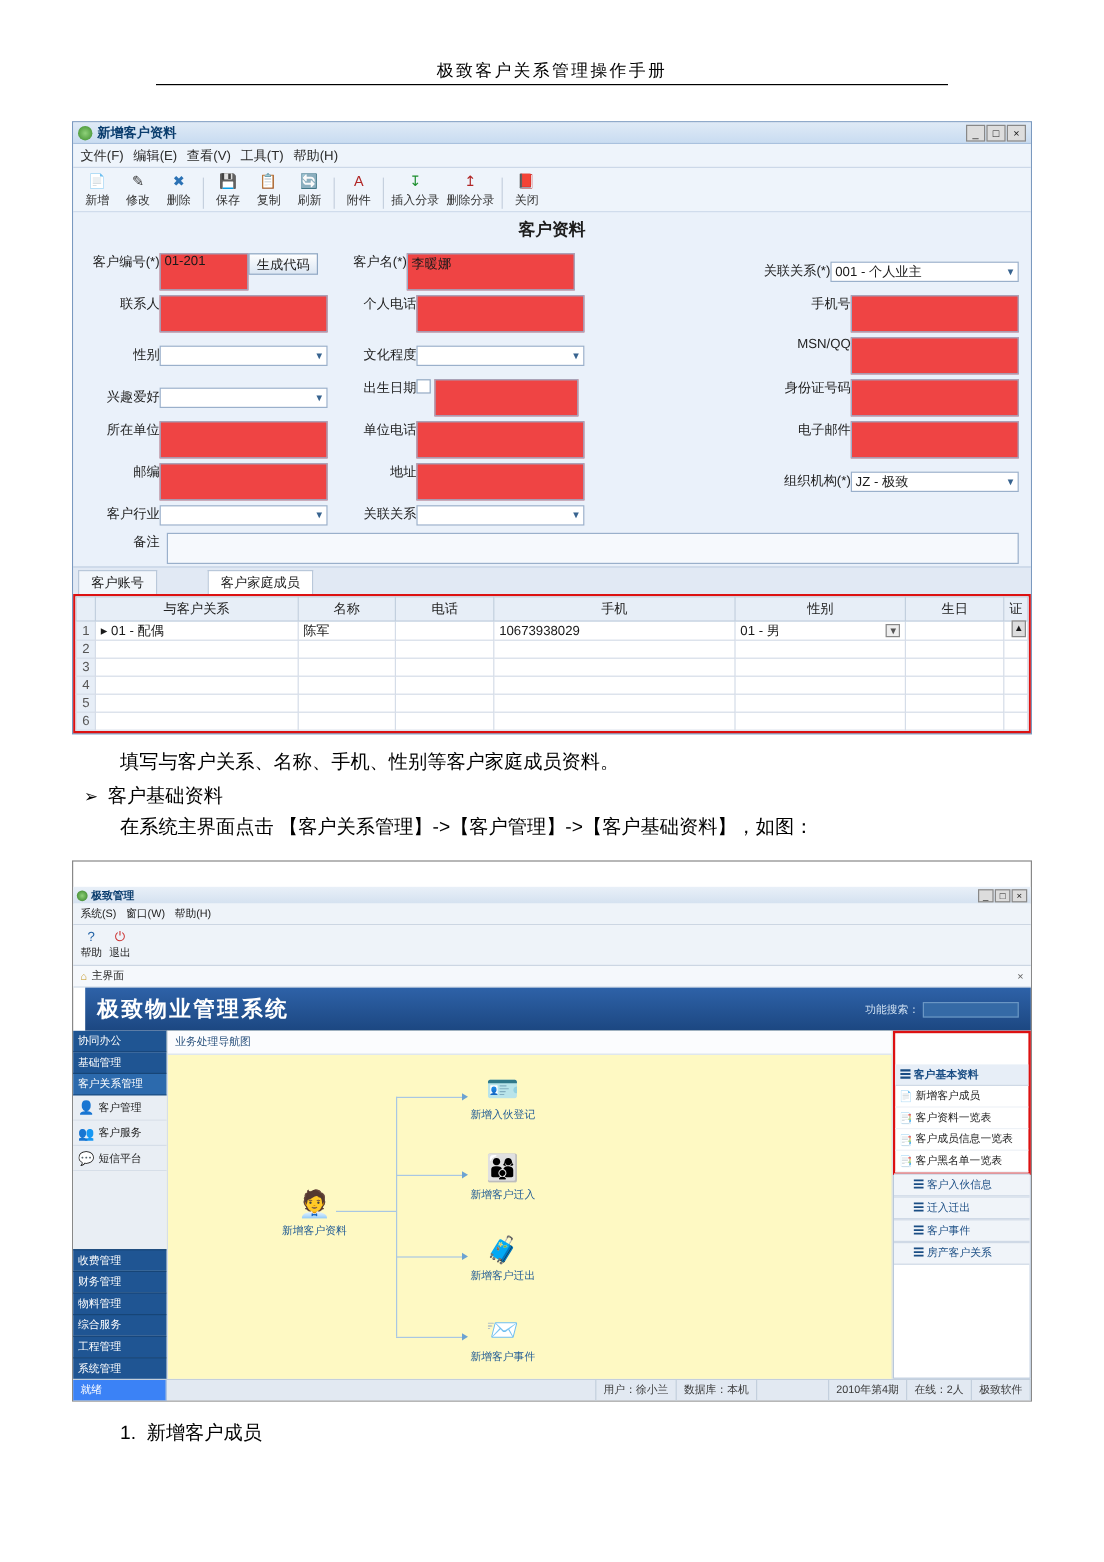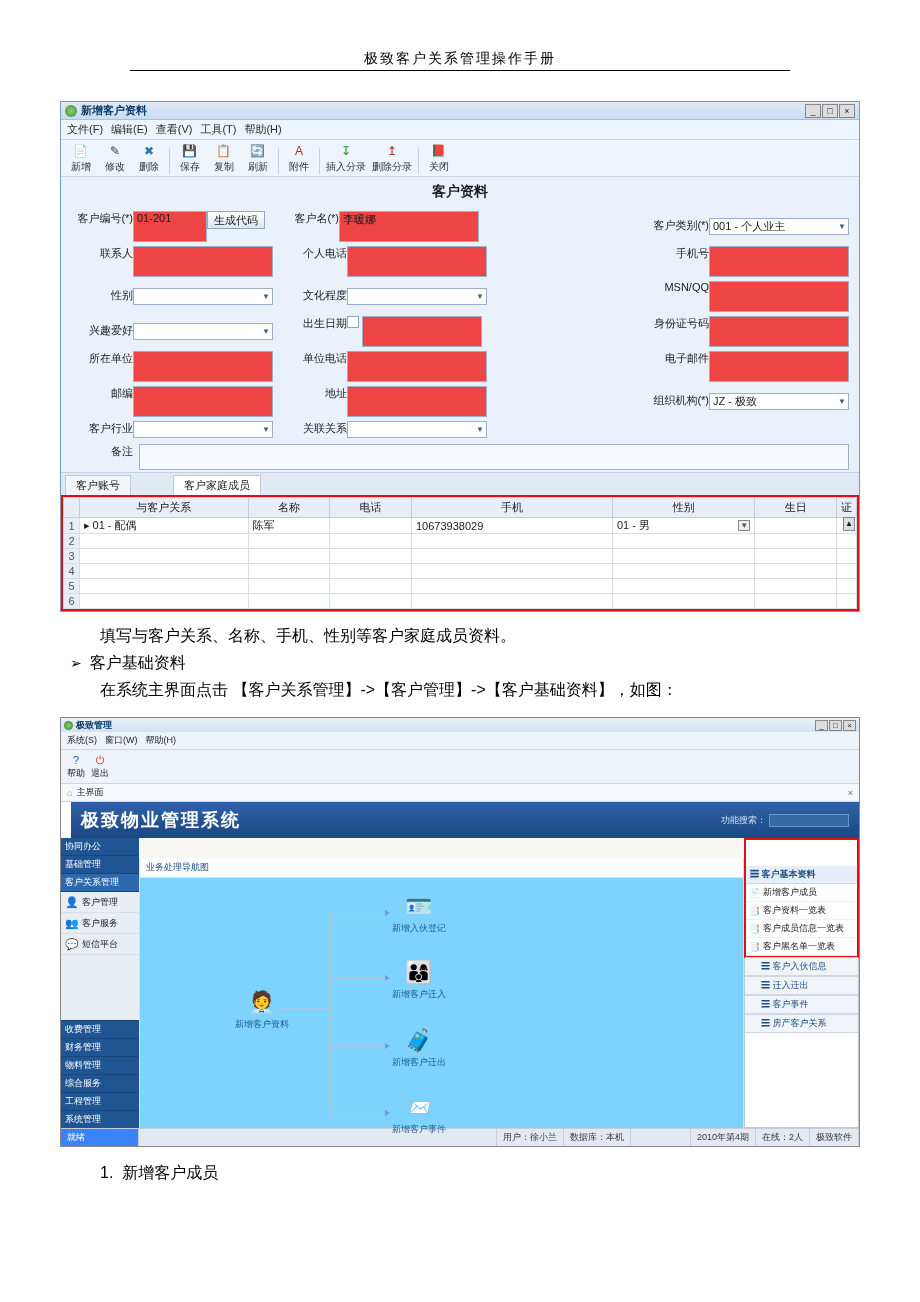--- a/index.html
+++ b/index.html
@@ -46,21 +46,21 @@
   .grid .gsel .arr { font-size: 8px; color: #555; border: 1px solid #888; width: 12px; text-align: center; background: #eee; }
   .scroll-ind { position: absolute; right: 2px; top: 20px; width: 12px; height: 14px; border: 1px solid #888; background: #ddd; font-size: 8px; text-align: center; line-height: 12px; }
   .tail-rows td { background: #fff; }
 
   .body-text { font-size: 16px; line-height: 1.7; margin-left: 40px; }
   .bullet-line { display: flex; align-items: baseline; gap: 8px; font-size: 16px; margin: 4px 0 2px 10px; }
   .bullet-line .sym { font-size: 14px; }
 
   
   .sys { border: 1px solid #888; font-size: 10px; color: #222; margin-top: 14px; }
-  .sys .tbar { display: flex; align-items: center; background: linear-gradient(#e9f0f8,#d4e1f0); height: 14px; padding: 0 3px; }
+  .sys .tbar { display: flex; align-items: center; background: linear-gradient(#e9f0f8,#d4e1f0); height: 14px; padding: 0 3px; margin-top: 21px; }
   .sys .tbar .dot { width: 9px; height: 9px; border-radius: 50%; background: radial-gradient(#8fd17a,#2f7a20); margin-right: 3px; }
   .sys .tbar .caption { color: #0a3d6e; font-weight: bold; flex: 1; font-size: 9px; }
   .sys .tbar .wc { display: flex; }
   .sys .tbar .wc span { width: 13px; height: 11px; border: 1px solid #888; background: #ddd; font-size: 8px; line-height: 9px; text-align: center; margin-left: 1px; }
   .sys .mnu { display: flex; gap: 8px; padding: 2px 6px; font-size: 9px; background: #eef3f9; border-bottom: 1px solid #ccd6e3; }
   .sys .mini-tb { display: flex; gap: 6px; padding: 3px 6px; background: #eef3f9; border-bottom: 1px solid #ccd6e3; }
   .sys .mini-tb .mb { display: flex; flex-direction: column; align-items: center; font-size: 9px; }
   .sys .mini-tb .mb .mi { width: 14px; height: 14px; display: flex; align-items: center; justify-content: center; font-size: 11px; }
   .sys .crumbs { display: flex; align-items: center; gap: 4px; padding: 2px 6px; font-size: 9px; background: #f5f8fc; border-bottom: 1px solid #d3dde8; }
   .sys .crumbs .home { color: #c18f12; }
@@ -70,21 +70,21 @@
   .hero .srch-l { font-size: 9px; color: #cfe0f2; margin-right: 3px; }
   .hero .srch { width: 80px; height: 13px; border: 1px solid #6a96c4; background: #356aa6; }
   .sys-main { display: flex; min-height: 290px; background: #f7f6f2; }
   .lnav { width: 78px; display: flex; flex-direction: column; }
   .lnav .cat { font-size: 9px; color: #fff; background: #1f5593; padding: 2px 4px; border-bottom: 1px solid #174577; }
   .lnav .cat.g { background: #2c6aad; }
   .lnav .itm { display: flex; align-items: center; gap: 3px; padding: 3px 4px; font-size: 9px; color: #1a1a1a; background: #e9eef4; border-bottom: 1px solid #d6dee8; }
   .lnav .itm .ii { width: 14px; height: 14px; display: flex; align-items: center; justify-content: center; font-size: 11px; }
   .lnav .spacer { flex: 1; background: #e9eef4; }
   .lnav .bot { font-size: 9px; color: #fff; background: #1f5593; padding: 2px 4px; border-top: 1px solid #174577; }
-  .canvas { flex: 1; position: relative; background: #7dd3fc; border-left: 1px solid #d6dee8; border-right: 1px solid #d6dee8; margin-top: 20px; }
+  .canvas { flex: 1; position: relative; background: #fef9c3; border-left: 1px solid #d6dee8; border-right: 1px solid #d6dee8; }
   .canvas .chead { font-size: 9px; color: #274f7b; padding: 3px 6px; border-bottom: 1px solid #d8e1ec; background: #fbfcfe; }
   .node { position: absolute; display: flex; flex-direction: column; align-items: center; font-size: 9px; color: #1f5a94; }
   .node .nicon { width: 30px; height: 30px; display: flex; align-items: center; justify-content: center; font-size: 22px; }
   .conn { position: absolute; background: #a9c7e3; }
   .conn.h { height: 1px; }
   .conn.v { width: 1px; }
   .arrow-r { position: absolute; width: 0; height: 0; border-top: 3px solid transparent; border-bottom: 3px solid transparent; border-left: 5px solid #6ca3d2; }
   .rnav { width: 115px; background: #fff; border: 1px solid #bac9db; font-size: 9px; }
   .rnav .rbox { border: 2px solid #d11; margin: -1px; }
   .rnav .rhead { background: #e7eef7; color: #1a4d84; padding: 2px 4px; border-bottom: 1px solid #cfd9e6; font-weight: bold; margin-top: 26px; }
@@ -175,22 +175,22 @@
         <div class="fld">
             <span class="lbl">客户编号(*)</span>
           <div class="inp" style="width:74px">01-201</div>
           <div class="btn">生成代码</div>
         </div>
         <div class="fld">
             <span class="lbl">客户名(*)</span>
           <div class="inp" style="width:140px">李暖娜</div>
           </div>
         <div class="fld" style="margin-left:auto">
-            <span class="lbl">客户类别(*)</span>
-          <div class="sel" style="width:140px">
+            <span class="lbl">关联关系(*)</span>
+          <div class="sel" style="width:157px">
               <span>001 - 个人业主</span>
               <span class="arr">▼</span>
             </div>
           </div>
       </div>
       <div class="row">
         <div class="fld">
             <span class="lbl">联系人</span>
             <div class="inp" style="width:140px"></div>
           </div>

